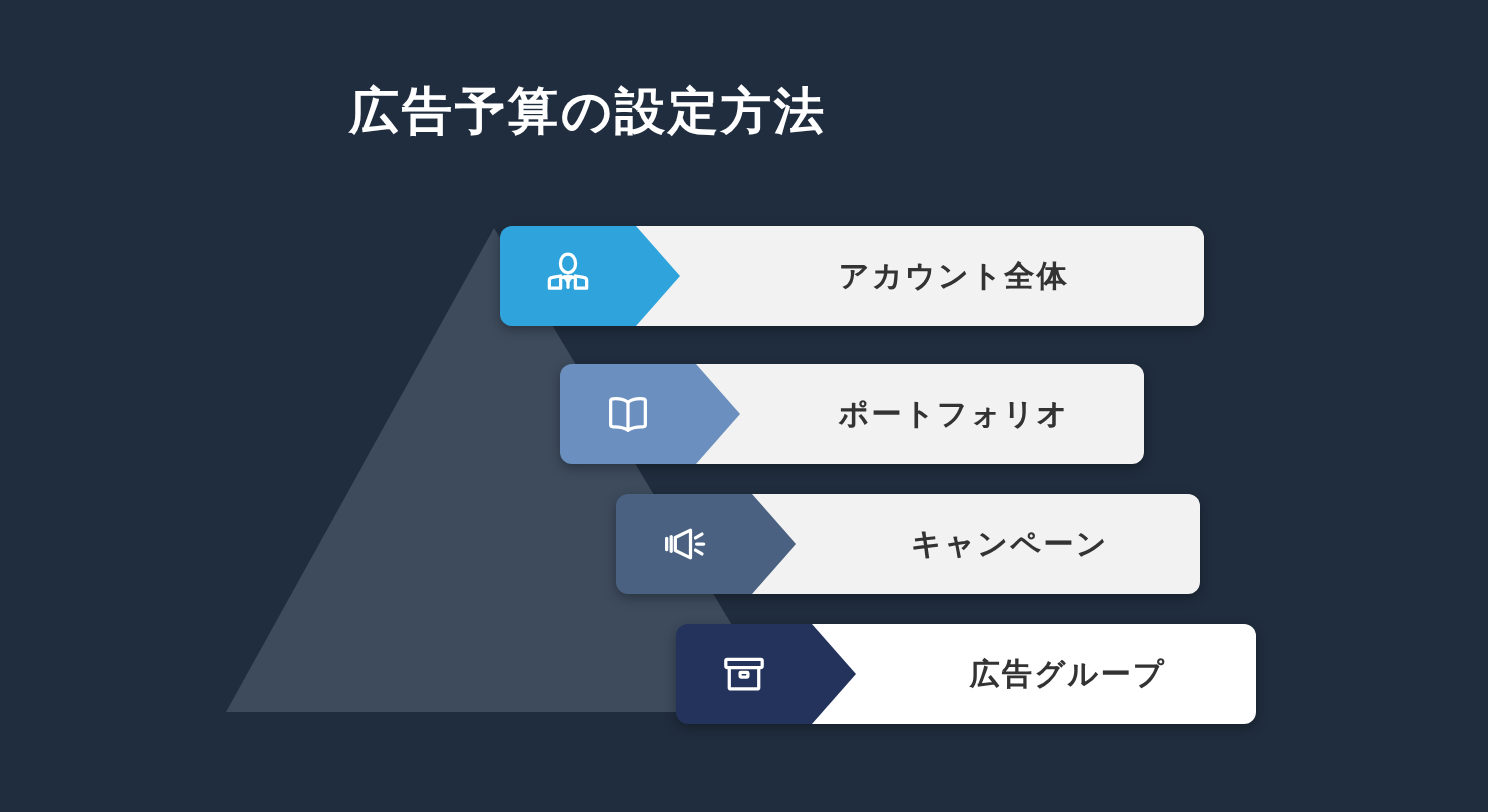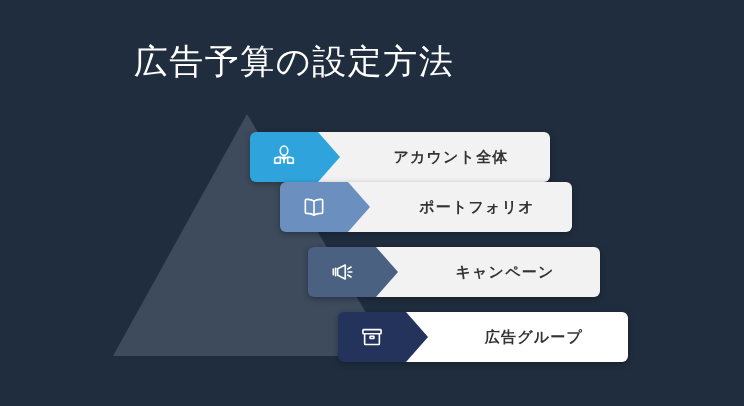--- a/index.html
+++ b/index.html
@@ -27,22 +27,22 @@
   }
 
   
   .title {
     position: absolute;
     top: 41px;
     left: 0;
     width: 588px;
     text-align: center;
     color: #ffffff;
-    font-size: 34px;
-    font-weight: normal;
+    font-size: 25px;
+    font-weight: bold;
     letter-spacing: 1.5px;
     line-height: 1.2;
     white-space: nowrap;
   }
 
   
   .pyramid {
     position: absolute;
     left: 0;
     top: 0;
@@ -120,21 +120,21 @@
     color: #333333;
     font-size: 15px;
     font-weight: bold;
     letter-spacing: 1.2px;
     white-space: nowrap;
     position: relative;
     left: 6px;
   }
 
   
-  #row-0 { left: 250px; top: 132px; width: 300px; }
+  #row-0 { left: 250px; top: 113px; width: 352px; }
   #row-1 { left: 280px; top: 182px; width: 292px; }
   #row-2 { left: 308px; top: 247px; width: 292px; }
   #row-3 { left: 338px; top: 312px; width: 290px; }
 </style>
 </head>
 <body style="background: rgb(32, 45, 62);">
 
 <div class="slide" style="background: rgb(32, 45, 62);">
 
   <svg class="pyramid" viewBox="0 0 744 406" xmlns="http://www.w3.org/2000/svg" aria-hidden="true">

